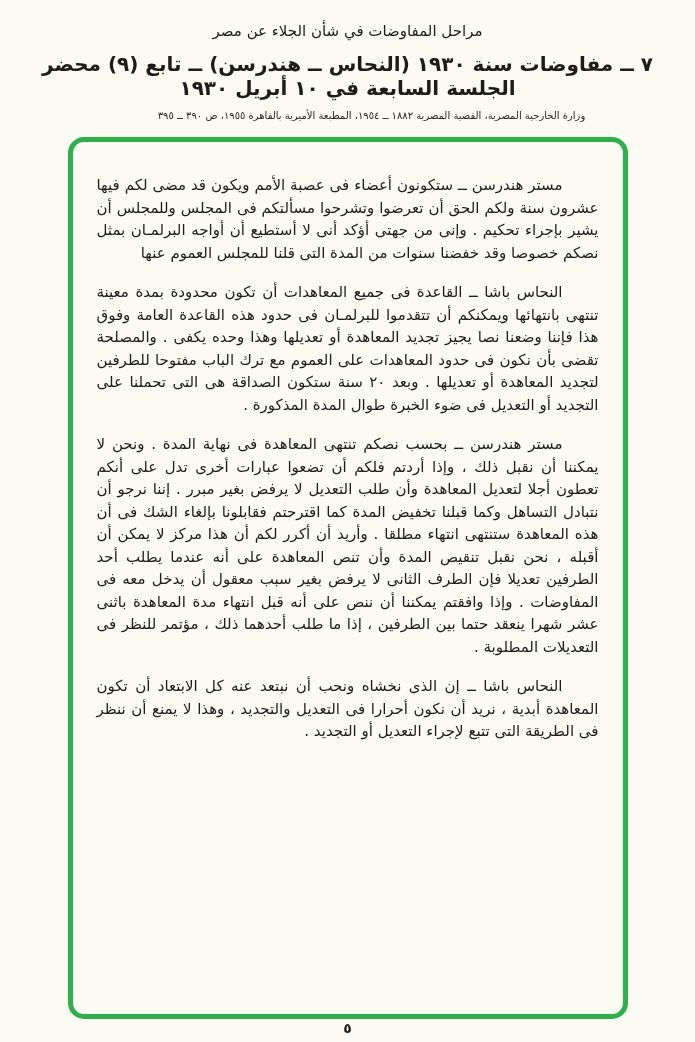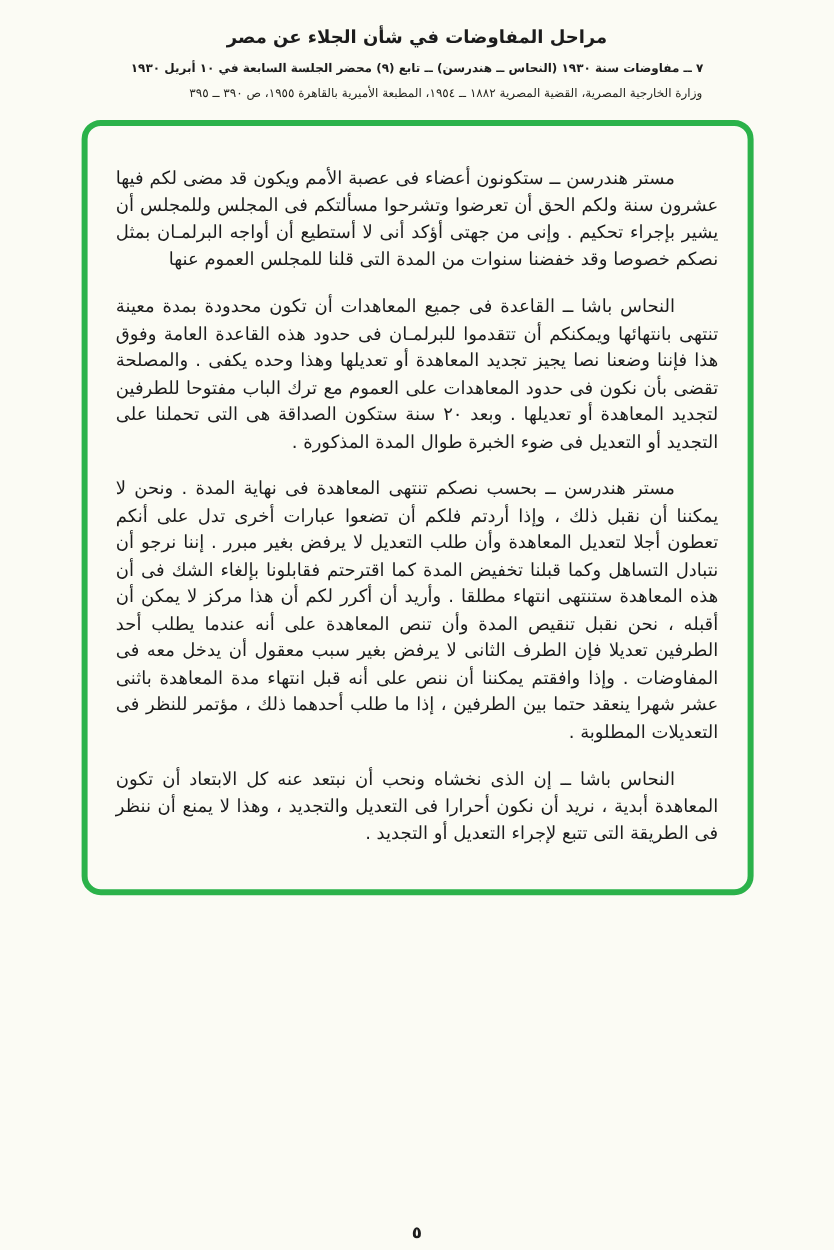--- a/index.html
+++ b/index.html
@@ -18,38 +18,38 @@
     direction:rtl;
     overflow:hidden;
   }
   .doc-header{
     text-align:center;
     padding-top:22px;
   }
   .doc-title{
     margin:0;
     font-size:15px;
-    font-weight:bold;
+    font-weight:normal;
     letter-spacing:.2px;
   }
   .doc-subtitle{
     margin:12px 18px 0;
-    font-size:10px;
+    font-size:20px;
     font-weight:bold;
   }
   .doc-source{
     margin-top:10px;
     font-size:10px;
     color:#26261f;
     padding-left:48px;
   }
   .green-box{
     box-sizing:border-box;
     width:560px;
-    height:646px;
+    height:882px;
     margin:16px auto 0;
     border:5px solid var(--border-green);
     border-radius:16px;
     padding:32px 24px 10px 24px;
     background:var(--page-bg);
   }
   .body-text p{
     margin:0 0 17px 0;
     font-size:15px;
     line-height:22.5px;

